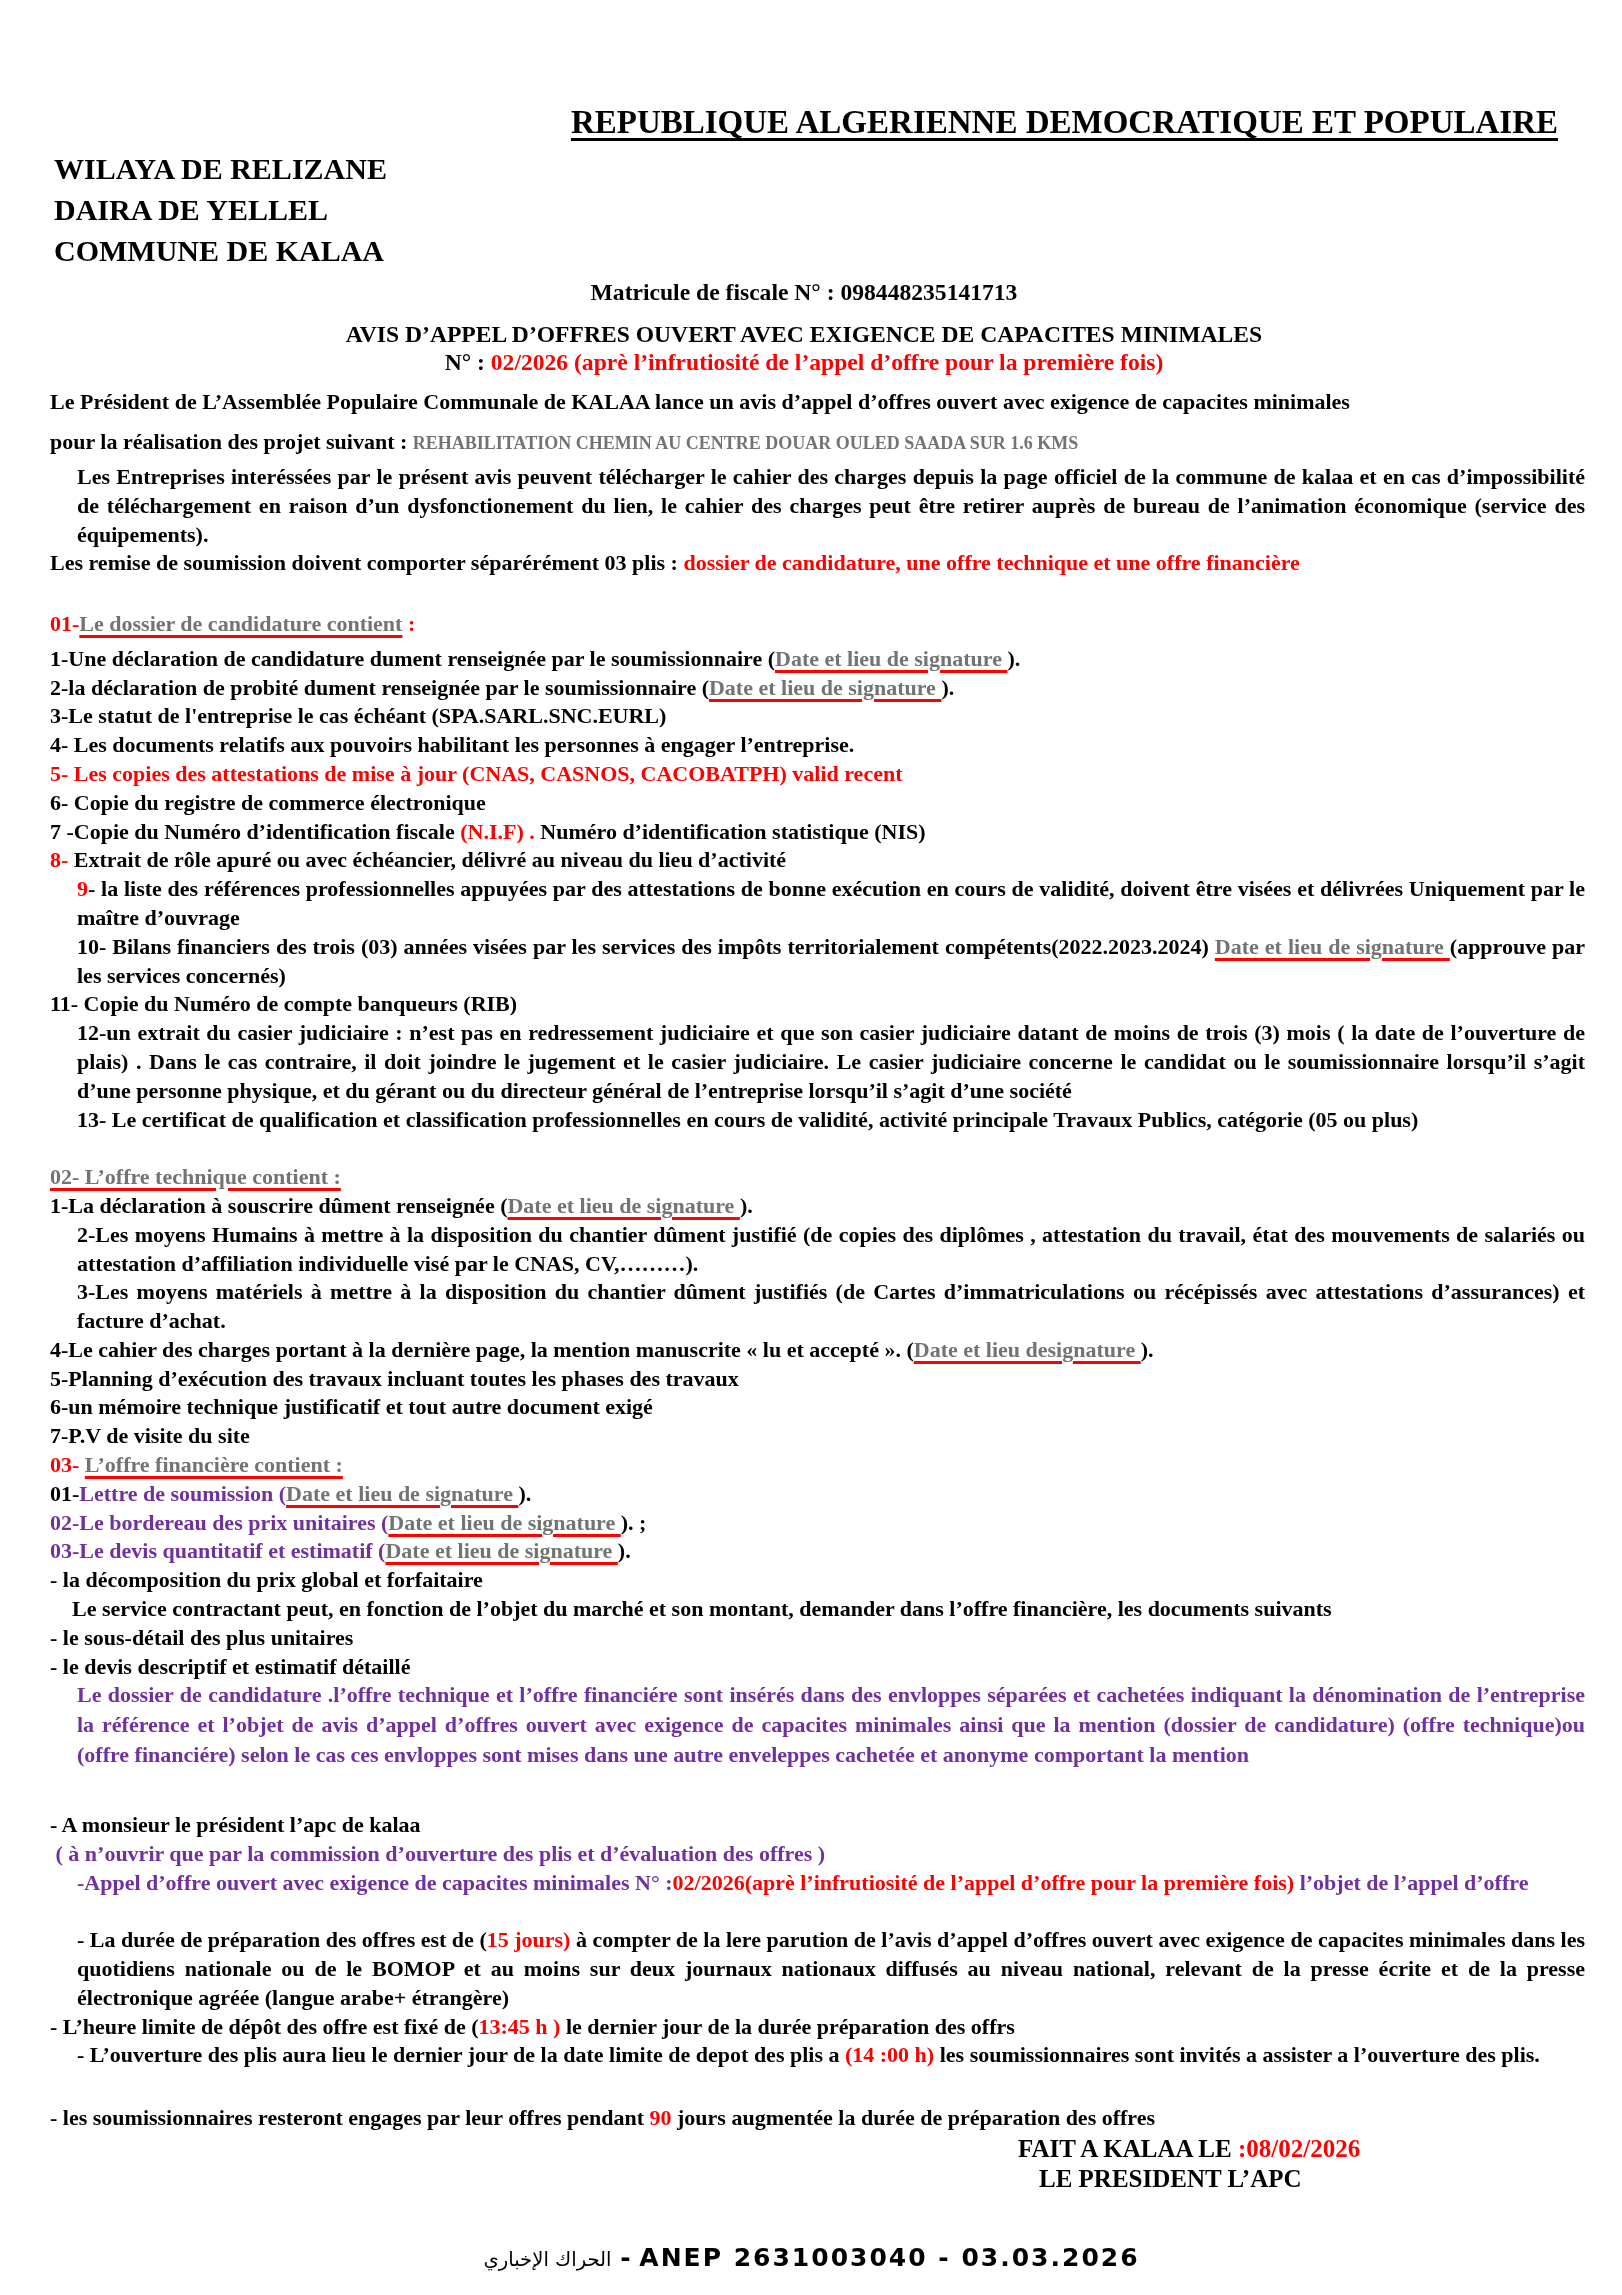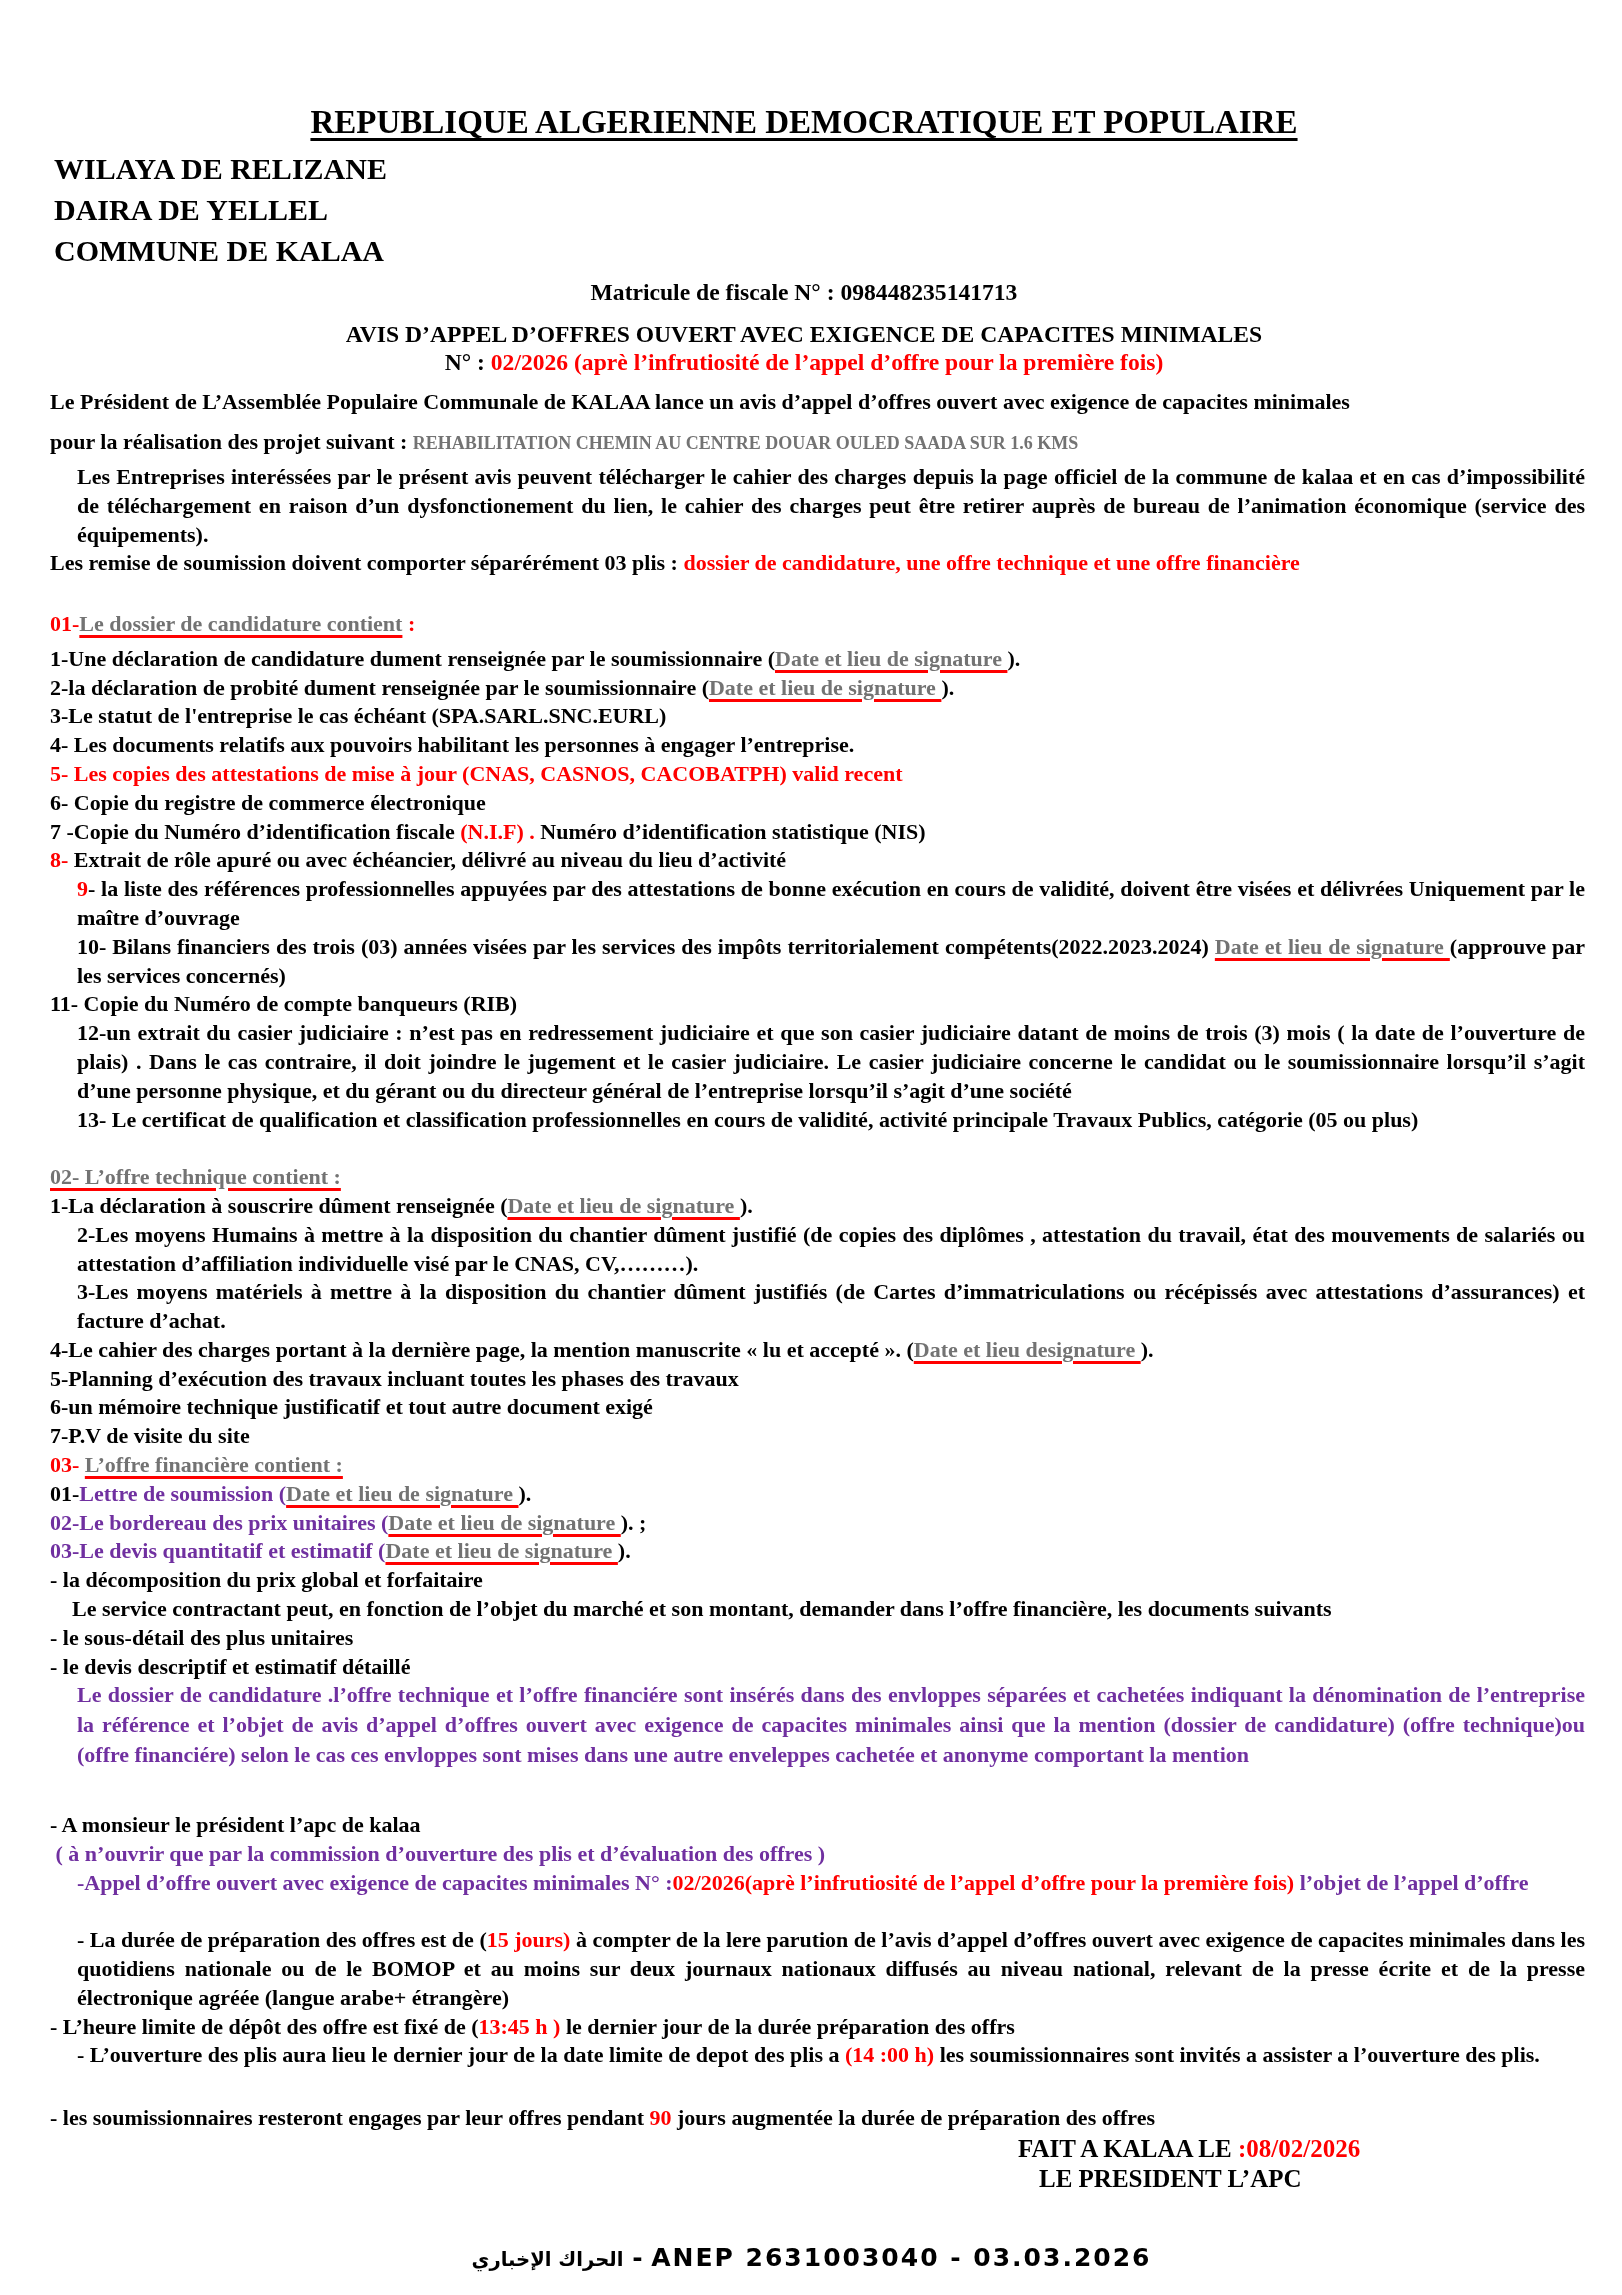--- a/index.html
+++ b/index.html
@@ -4,30 +4,30 @@
 <style>
   html, body { margin: 0; padding: 0; background: #ffffff; }
   body { width: 1623px; height: 2295px; position: relative; overflow: hidden;
          font-family: "Liberation Serif", "DejaVu Serif", serif; font-weight: bold; color: #000; }
   .page { position: absolute; left: 50px; top: 0; width: 1508px; }
   .red { color: #ff0000; }
   .purple { color: #7030a0; }
   .ul-red { color: #737373; text-decoration: underline; text-decoration-color: #ff0000; text-decoration-thickness: 2.6px; text-underline-offset: 3.9px; }
   .line { font-size: 22px; line-height: 29px; white-space: nowrap; }
   .justify { font-size: 22px; line-height: 29px; text-align: justify; text-align-last: left; white-space: normal; margin-left: 27px; }
-  .title { position: absolute; top: 103px; left: 0; width: 1508px; text-align: center; font-size: 33px; line-height: 39px; }
+  .title { position: absolute; top: 103px; left: 0; width: 1508px; text-align: right; font-size: 33px; line-height: 39px; }
   .title span { text-decoration: underline; text-decoration-thickness: 3.3px; text-underline-offset: 5.2px; }
   .hdr { position: absolute; left: 4px; font-size: 30px; line-height: 29px; }
   .center { position: absolute; left: 0; width: 1508px; text-align: center; font-size: 23.6px; line-height: 30px; }
   .block { position: absolute; left: 0; width: 1508px; }
   .big-red { font-size: 18px; color: #737373; }
   .sig { position: absolute; font-size: 25px; line-height: 31px; }
   .footer { position: absolute; top: 2243px; left: 0; width: 1623px; text-align: center;
             font-family: "DejaVu Sans", "Liberation Sans", sans-serif; font-size: 25px; letter-spacing: 2px; }
-  .footer .ar { font-size: 19.6px; letter-spacing: 0; font-weight: bold; }
+  .footer .ar { font-size: 19.6px; letter-spacing: 0; font-weight: normal; }
 </style>
 </head>
 <body>
 
 <div class="page">
 
   <div class="title"><span>REPUBLIQUE ALGERIENNE DEMOCRATIQUE ET POPULAIRE</span></div>
 
   <div class="hdr" style="top:154px">WILAYA DE  RELIZANE</div>
   <div class="hdr" style="top:195px">DAIRA  DE   YELLEL</div>

